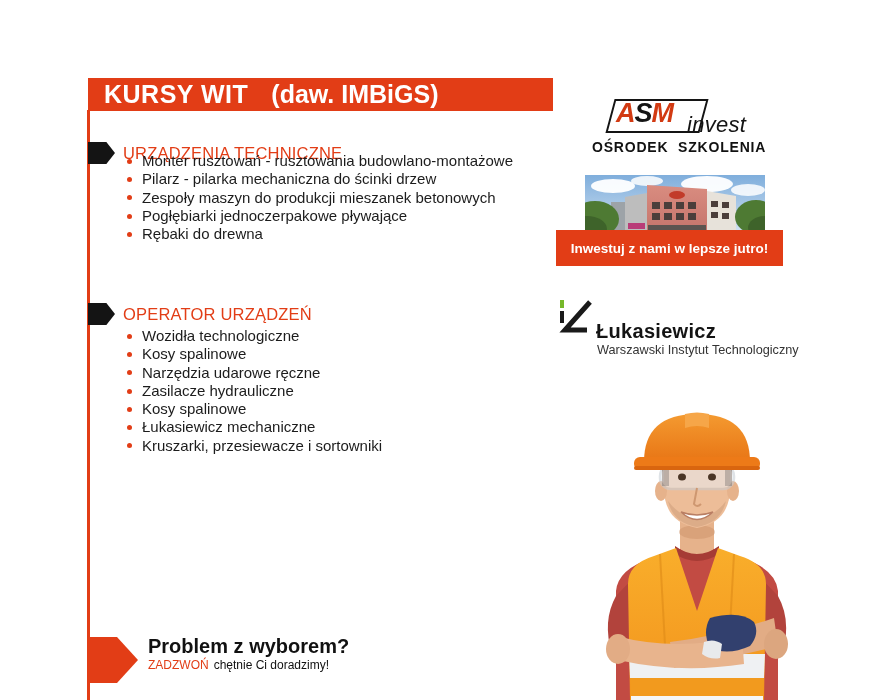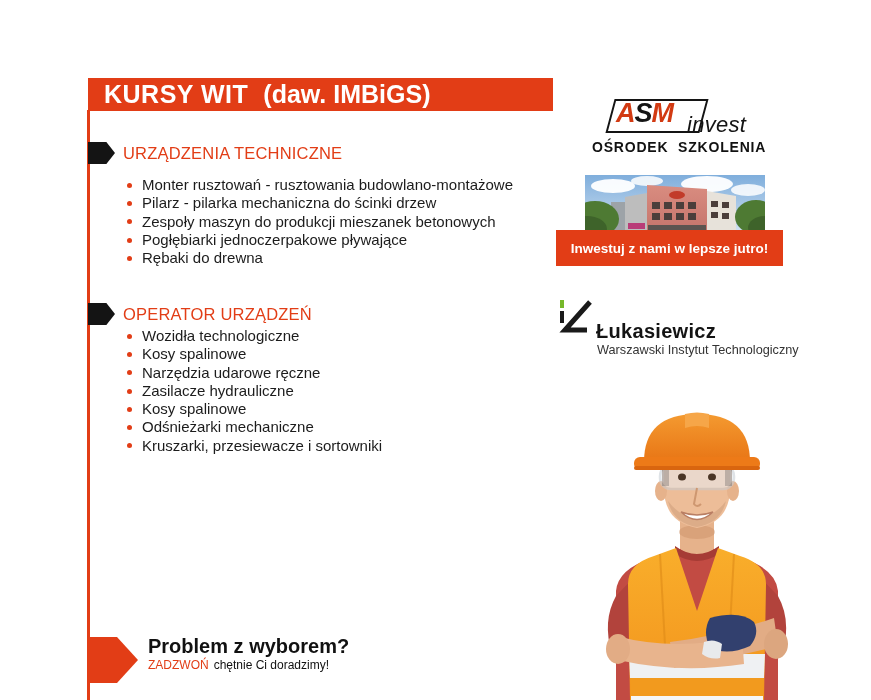--- a/index.html
+++ b/index.html
@@ -12,21 +12,21 @@
     --accent:#E23D16; --green:#7CAE29; --ink:#141414;
   }
 
   
   .header-bar {
     position:absolute; left:88px; top:78px; width:465px; height:33px;
     background:var(--accent); color:#fff; display:flex; align-items:center;
     padding-left:16px; white-space:nowrap;
   }
   .header-bar .t1 { font-size:25px; font-weight:900; letter-spacing:.5px; }
-  .header-bar .t2 { font-size:25px; font-weight:700; margin-left:15px; }
+  .header-bar .t2 { font-size:25px; font-weight:700; margin-left:23px; }
 
   
   .left-rule {
     position:absolute; left:87px; top:110px; width:3px; height:590px;
     background:var(--accent);
   }
 
   
   .marker {
     position:absolute; width:27px; height:22px; background:var(--ink);
@@ -36,21 +36,21 @@
   .marker.m2 { left:88px; top:303px; }
 
   .section-title {
     position:absolute; left:123px; color:var(--accent);
     font-size:16.5px; font-weight:400; letter-spacing:.2px; white-space:nowrap;
   }
   .section-title.s1 { top:144px; }
   .section-title.s2 { top:305px; }
 
   ul.bullets { position:absolute; left:125px; list-style:none; }
-  ul.bullets.b1 { top:176px; }
+  ul.bullets.b1 { top:152px; }
   ul.bullets.b2 { top:327px; }
   ul.bullets li {
     position:relative; padding-left:17px; font-size:15px; line-height:18.3px;
     color:#1c1c1c; white-space:nowrap;
   }
   ul.bullets li::before {
     content:""; position:absolute; left:2px; top:6.7px; width:5px; height:5px;
     border-radius:50%; background:var(--accent);
   }
 
@@ -143,21 +143,21 @@
   </ul>
 
   <div class="marker m2"></div>
   <div class="section-title s2">OPERATOR URZĄDZEŃ</div>
   <ul class="bullets b2">
     <li>Wozidła technologiczne</li>
     <li>Kosy spalinowe</li>
     <li>Narzędzia udarowe ręczne</li>
     <li>Zasilacze hydrauliczne</li>
     <li>Kosy spalinowe</li>
-    <li>Odśnieżarki mechaniczne</li>
+    <li>Łukasiewicz mechaniczne</li>
     <li>Kruszarki, przesiewacze i sortowniki</li>
   </ul>
 
   <div class="asm-logo">
     <div class="asm-frame"></div>
     <div class="asm-text"><span class="a">A</span><span class="s">S</span><span class="m">M</span></div>
     <div class="asm-invest">invest</div>
   </div>
   <div class="center-label">OŚRODEK SZKOLENIA</div>
 

